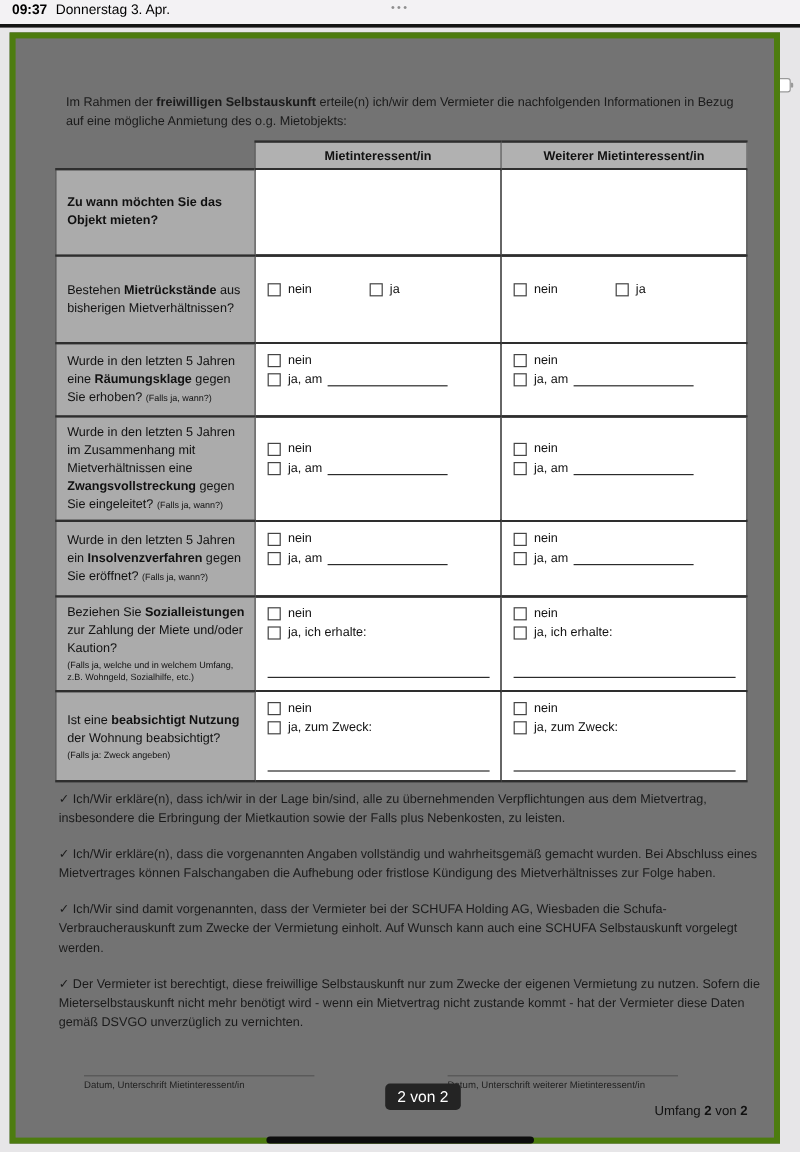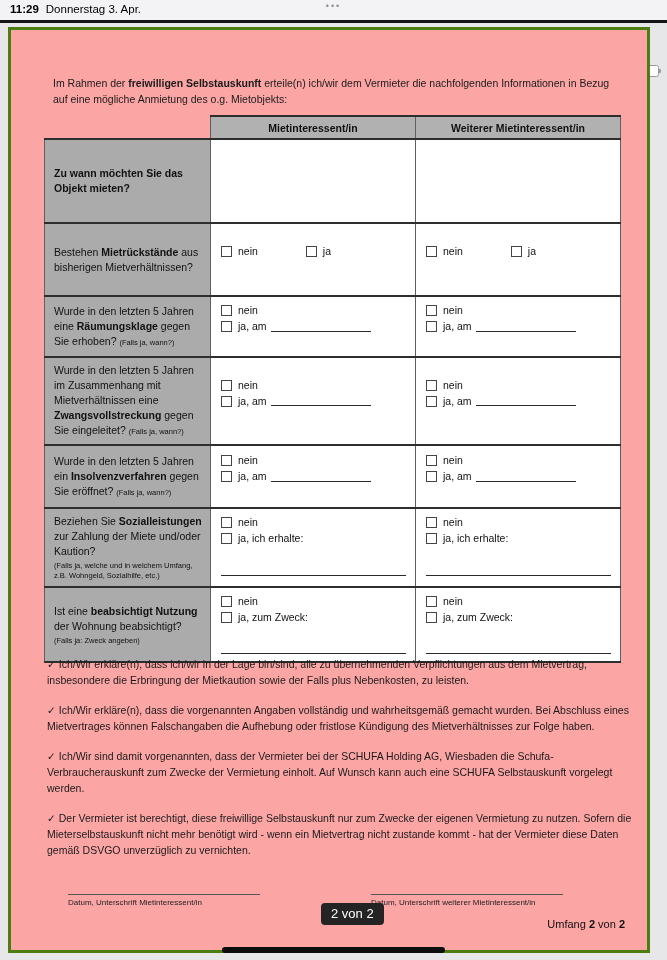--- a/index.html
+++ b/index.html
@@ -12,22 +12,22 @@
   .sb-time{font-weight:700;}
   .sb-date{font-weight:400;}
   .sb-dots{position:absolute;left:0;right:0;top:1px;text-align:center;color:#8e8e8e;
            font-size:9px;letter-spacing:2px;}
   .sb-right{position:absolute;right:8px;top:17px;display:flex;align-items:center;gap:5px;margin-top:47px;}
   .battery{position:relative;width:21px;height:10px;border:1px solid #9a9a9a;border-radius:2.5px;background:#fff;}
   .battery-fill{position:absolute;left:1px;top:1px;bottom:1px;width:32%;background:#3a3a3a;border-radius:1px;}
   .battery-nub{position:absolute;right:-3px;top:3px;width:2px;height:4px;background:#9a9a9a;border-radius:0 1px 1px 0;}
   .sb-divider{position:absolute;left:0;top:20px;width:667px;height:3px;background:#141414;}
   
-  .page{position:absolute;left:8px;top:27px;width:642px;height:926px;background:#fca5a5;
-        border:3px solid #4d7c0f;box-sizing:border-box;}
+  .page{position:absolute;left:8px;top:27px;width:642px;height:926px;background:#737373;
+        border:5px solid #4d7c0f;box-sizing:border-box;}
   .intro{position:absolute;left:42px;top:34px;width:572px;font-size:10.5px;line-height:16.5px;color:#1a1a1a;}
   
   .ftable{position:absolute;left:33px;top:85px;border-collapse:collapse;table-layout:fixed;}
   .ftable td{border:1px solid #5f5f5f;border-top:2px solid #2e2e2e;border-bottom:2px solid #2e2e2e;
              padding:0;vertical-align:middle;font-size:10.5px;color:#111;box-sizing:border-box;}
   .ftable td.noborder{border:none;background:transparent;}
   .ftable td.hcell{background:#b1b1b1;font-weight:700;text-align:center;font-size:10.5px;}
   .ftable td.lcell{background:#ababab;padding:5px 8px 5px 9px;line-height:15px;}
   .ftable td.acell{background:#fff;position:relative;padding:0 0 16px 10px;}
   .ftable td.mid{border-left:1px solid #9a9a9a;}
@@ -60,21 +60,21 @@
   .home-indicator{position:absolute;left:222px;top:947px;width:223px;height:5.5px;
                   background:#0d0d0d;border-radius:3px;}
 </style>
 </head>
 <body>
 
 <div class="screen">
 
   <div class="statusbar">
     <div class="sb-left">
-      <span class="sb-time">11:29</span>
+      <span class="sb-time">09:37</span>
       <span class="sb-date">Donnerstag 3. Apr.</span>
     </div>
     <div class="sb-dots">•••</div>
     <div class="sb-right">
       <span>
         <svg width="14" height="11" viewBox="0 0 16 12">
           <path d="M1.2 4.2 a10 10 0 0 1 13.6 0" stroke="#000" stroke-width="1.6" fill="none"></path>
           <path d="M3.8 6.9 a6.2 6.2 0 0 1 8.4 0" stroke="#000" stroke-width="1.6" fill="none"></path>
           <path d="M8 11 L5.9 8.7 a3.1 3.1 0 0 1 4.2 0 Z" fill="#000"></path>
         </svg>
@@ -93,21 +93,21 @@
     <p class="intro"><span>Im Rahmen der </span><span class="b">freiwilligen Selbstauskunft</span><span> erteile(n) ich/wir dem Vermieter die nachfolgenden Informationen in Bezug auf eine mögliche Anmietung des o.g. Mietobjekts:</span></p>
 
     <table class="ftable">
       <tbody>
           <tr style="height:23px;">
         <td class="noborder" style="width:166px;"></td>
         <td class="hcell" style="width:205px;border-bottom-width:2px;">Mietinteressent/in</td>
         <td class="hcell mid" style="width:205px;border-bottom-width:2px;">Weiterer Mietinteressent/in</td>
       </tr>
 
-      <tr style="height:84px;">
+      <tr style="height:72px;">
         <td class="lcell"><span class="b">Zu wann möchten Sie das Objekt mieten?</span></td>
         <td class="acell"></td>
         <td class="acell mid"></td>
       </tr>
 
       <tr style="height:73px;">
         <td class="lcell"><span>Bestehen </span><span class="b">Mietrückstände</span><span> aus bisherigen Mietverhältnissen?</span></td>
         <td class="acell">
           <span class="opt-inline">
             <span class="opt">

